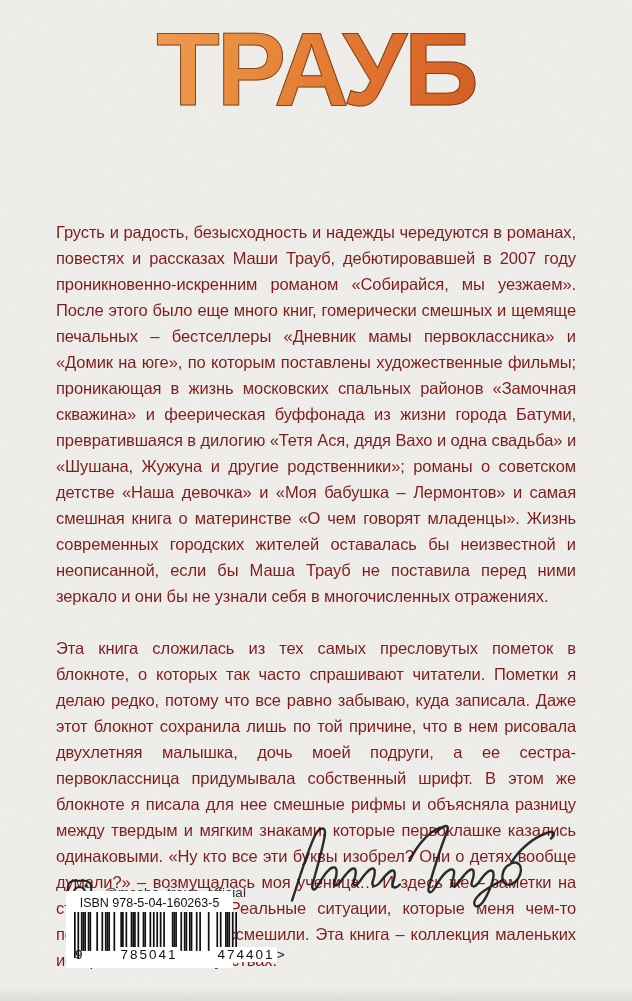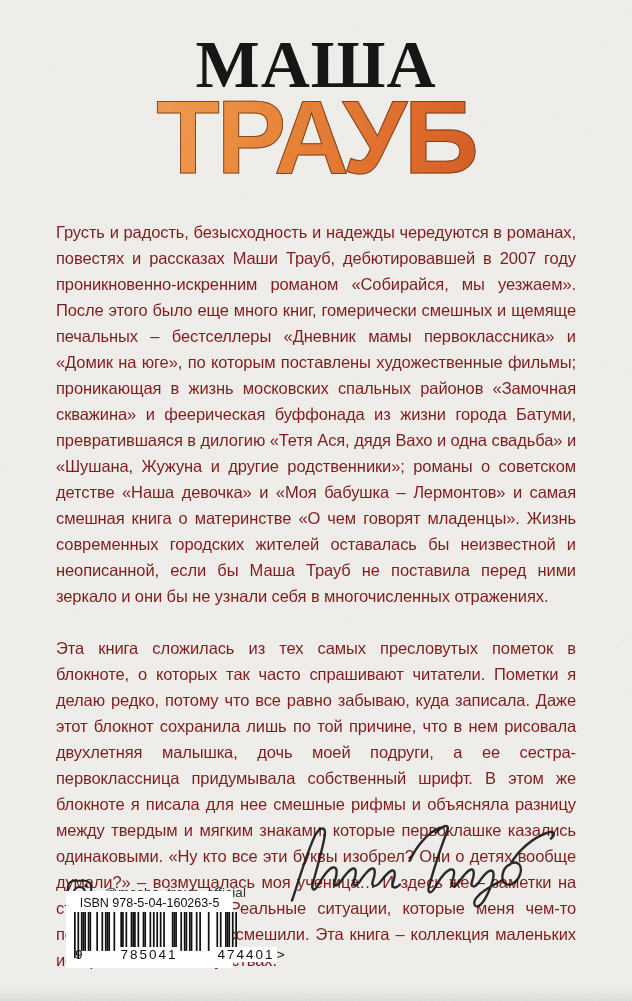--- a/index.html
+++ b/index.html
@@ -84,21 +84,20 @@
       <feTurbulence type="fractalNoise" baseFrequency="0.8" numOctaves="2" stitchTiles="stitch"></feTurbulence>
       <feColorMatrix type="saturate" values="0"></feColorMatrix>
       <feComponentTransfer>
           <feFuncA type="linear" slope="0.10" intercept="0"></feFuncA>
         </feComponentTransfer>
     </filter>
     <rect width="100%" height="100%" filter="url(#grain)"></rect>
   </svg>
 
   <div class="title-block">
-    <h1 class="title-first">МАША</h1>
     <div class="title-last">ТРАУБ</div>
   </div>
 
   <div class="annotation">
     <p>Грусть и радость, безысходность и надежды чередуются в романах, повестях и рассказах Маши Трауб, дебютировавшей в 2007 году проникновенно-искренним романом «Собирайся, мы уезжаем». После этого было еще много книг, гомерически смешных и щемяще печальных – бестселлеры «Дневник мамы первоклассника» и «Домик на юге», по которым поставлены художественные фильмы; проникающая в жизнь московских спальных районов «Замочная скважина» и феерическая буффонада из жизни города Батуми, превратившаяся в дилогию «Тетя Ася, дядя Вахо и одна свадьба» и «Шушана, Жужуна и другие родственники»; романы о советском детстве «Наша девочка» и «Моя бабушка – Лермонтов» и самая смешная книга о материнстве «О чем говорят младенцы». Жизнь современных городских жителей оставалась бы неизвестной и неописанной, если бы Маша Трауб не поставила перед ними зеркало и они бы не узнали себя в многочисленных отражениях.</p>
     <p>Эта книга сложилась из тех самых пресловутых пометок в блокноте, о которых так часто спрашивают читатели. Пометки я делаю редко, потому что все равно забываю, куда записала. Даже этот блокнот сохранила лишь по той причине, что в нем рисовала двухлетняя малышка, дочь моей подруги, а ее сестра-первоклассница придумывала собственный шрифт. В этом же блокноте я писала для нее смешные рифмы и объясняла разницу между твердым и мягким знаками, которые первоклашке казались одинаковыми. «Ну кто все эти буквы изобрел? Они о детях вообще думали?» – возмущалась моя ученица… И здесь же – заметки на строчку, две, абзац. Реальные ситуации, которые меня чем-то потрясли, удивили, рассмешили. Эта книга – коллекция маленьких историй о больших чувствах.</p>
   </div>
 
   <div class="social-row">
     <svg class="ig-icon" width="27" height="27" viewBox="0 0 27 27">

